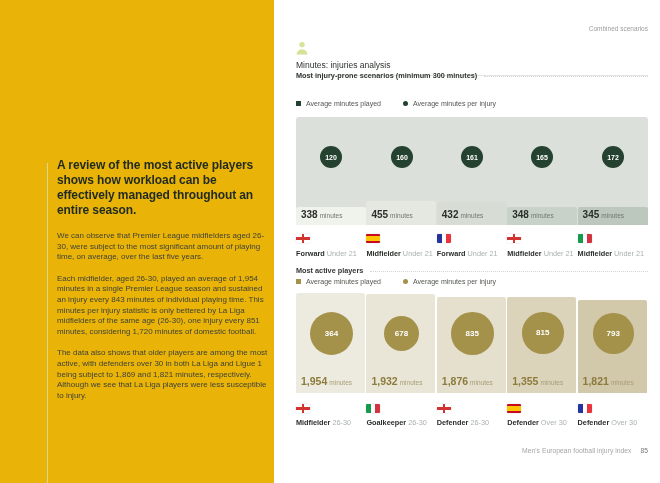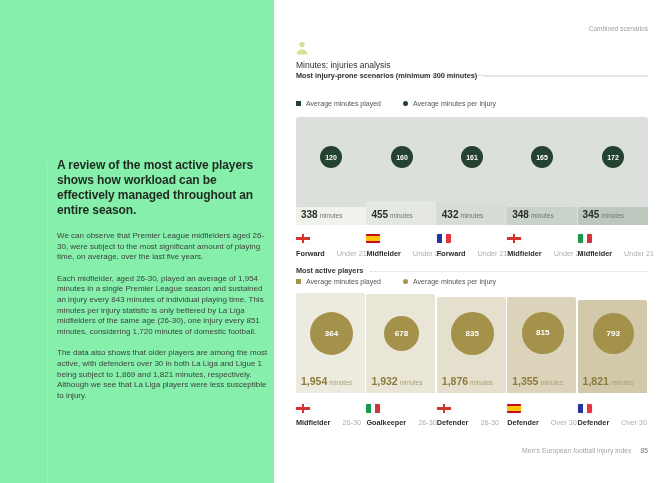--- a/index.html
+++ b/index.html
@@ -1,21 +1,21 @@
 <!DOCTYPE html>
 <html><head>
 <meta charset="utf-8">
 <style>
   html,body{margin:0;padding:0;}
   body{
     width:660px;height:483px;overflow:hidden;position:relative;
     font-family:"Liberation Sans", sans-serif;background:#ffffff;
   }
   
-  .left-panel{position:absolute;left:0;top:0;width:274px;height:483px;background:#86efac;}
+  .left-panel{position:absolute;left:0;top:0;width:274px;height:483px;background:#eab308;}
   .accent-line{position:absolute;left:47px;top:163px;bottom:0;width:1px;background:#cfdc92;}
   .left-content{position:absolute;left:57px;top:158px;width:212px;}
   .panel-heading{
     margin:0 0 13px 0;font-size:12px;line-height:15px;font-weight:700;
     color:#1f2a20;letter-spacing:-0.1px;
   }
   .panel-para{margin:0 0 11px 0;font-size:8px;line-height:10.6px;color:#3c423a;}
   
   .right-panel{position:absolute;left:274px;top:0;width:312px;height:483px;background:#ffffff;}
   .right-content{position:absolute;left:22px;top:0;width:352px;height:483px;}
@@ -57,21 +57,21 @@
   .cell{position:absolute;top:0;width:70px;white-space:nowrap;}
   .cell.p1{left:0;} .cell.p2{left:70.4px;} .cell.p3{left:140.8px;} .cell.p4{left:211.2px;} .cell.p5{left:281.6px;}
   .flag{display:inline-block;width:14px;height:9.5px;border-radius:1px;box-shadow:0 0 0 0.5px rgba(0,0,0,0.08);}
   .flag-england{background:
     linear-gradient(to right, rgba(0,0,0,0) 41%, #d23330 41%, #d23330 59%, rgba(0,0,0,0) 59%),
     linear-gradient(to bottom, rgba(0,0,0,0) 36%, #d23330 36%, #d23330 64%, rgba(0,0,0,0) 64%),#ffffff;}
   .flag-spain{background:linear-gradient(to bottom,#c60b1e 26%,#ffc400 26%,#ffc400 74%,#c60b1e 74%);}
   .flag-france{background:linear-gradient(to right,#26339f 33%,#ffffff 33%,#ffffff 66%,#e8343c 66%);}
   .flag-italy{background:linear-gradient(to right,#169b4e 33%,#ffffff 33%,#ffffff 66%,#d1333f 66%);}
   .role{font-size:7.3px;font-weight:700;color:#2b2f2b;}
-  .age{font-size:7.3px;color:#aab0b0;margin-left:12px;text-align:center;}
+  .age{font-size:7.3px;color:#aab0b0;margin-left:2px;text-align:center;}
   
   .chart2{position:absolute;left:0;top:293px;width:352px;height:100px;}
   .c2-col{position:absolute;bottom:0;width:69px;border-radius:2px 2px 0 0;}
   .c2-col.p1{left:0;height:100px;background:#edebdf;}
   .c2-col.p2{left:70.4px;height:99px;background:#e9e6d7;}
   .c2-col.p3{left:140.8px;height:96px;background:#e4e0cd;}
   .c2-col.p4{left:211.2px;height:96px;background:#dbd4bb;}
   .c2-col.p5{left:281.6px;height:93px;background:#d2c9ab;}
   .c2-circle{
     position:absolute;border-radius:50%;background:#a4914a;color:#ffffff;

